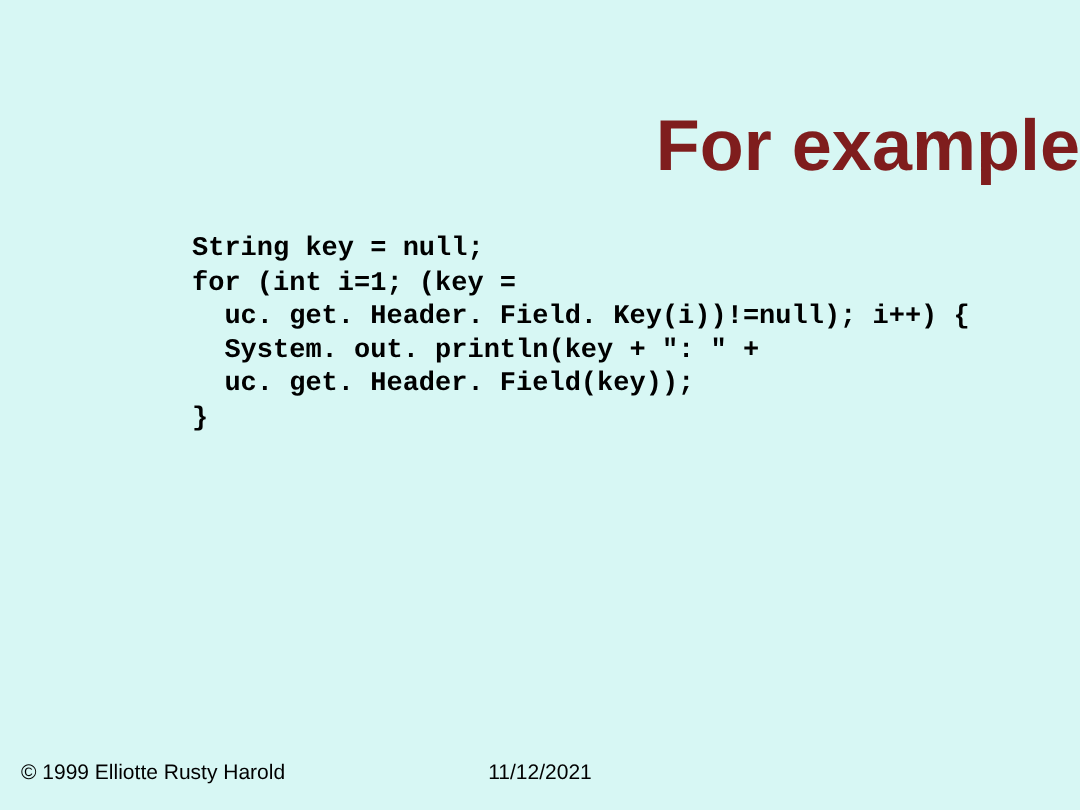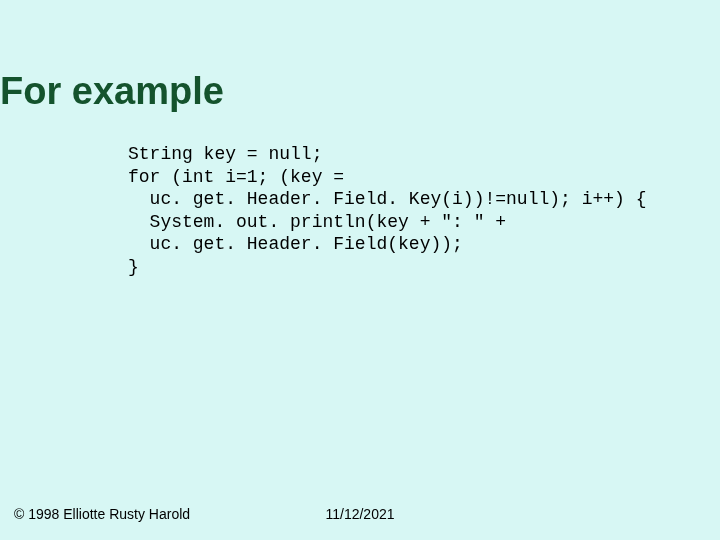--- a/index.html
+++ b/index.html
@@ -3,31 +3,31 @@
 <meta charset="utf-8">
 <style>
   * { margin: 0; padding: 0; box-sizing: border-box; }
   html, body { width: 720px; height: 540px; }
   body {
     background: #d7f7f4;
     font-family: Arial, Helvetica, sans-serif;
     position: relative;
   }
   .title {
-    text-align: left;
-    font-size: 38px;
+    text-align: right;
+    font-size: 48px;
     font-weight: bold;
-    color: #14532d;
+    color: #7f1d1d;
     padding-top: 70px;
     padding-bottom: 30px;
   }
   .code {
     font-family: "Courier New", Courier, monospace;
     font-size: 18px;
-    font-weight: normal;
+    font-weight: bold;
     color: #000;
     white-space: pre;
     line-height: 1.25;
     padding-left: 128px;
   }
   .footer {
     position: absolute;
     bottom: 18px;
     left: 0;
     width: 100%;
@@ -52,15 +52,15 @@
 <div class="title">For example</div>
 
 <div class="code">String key = null;
 for (int i=1; (key =
   uc. get. Header. Field. Key(i))!=null); i++) {
   System. out. println(key + ": " +
   uc. get. Header. Field(key));
 }</div>
 
 <div class="footer">
-  <span class="footer-left">© 1998 Elliotte Rusty Harold</span>
+  <span class="footer-left">© 1999 Elliotte Rusty Harold</span>
   <span class="footer-center">11/12/2021</span>
 </div>
 
 </body></html>

